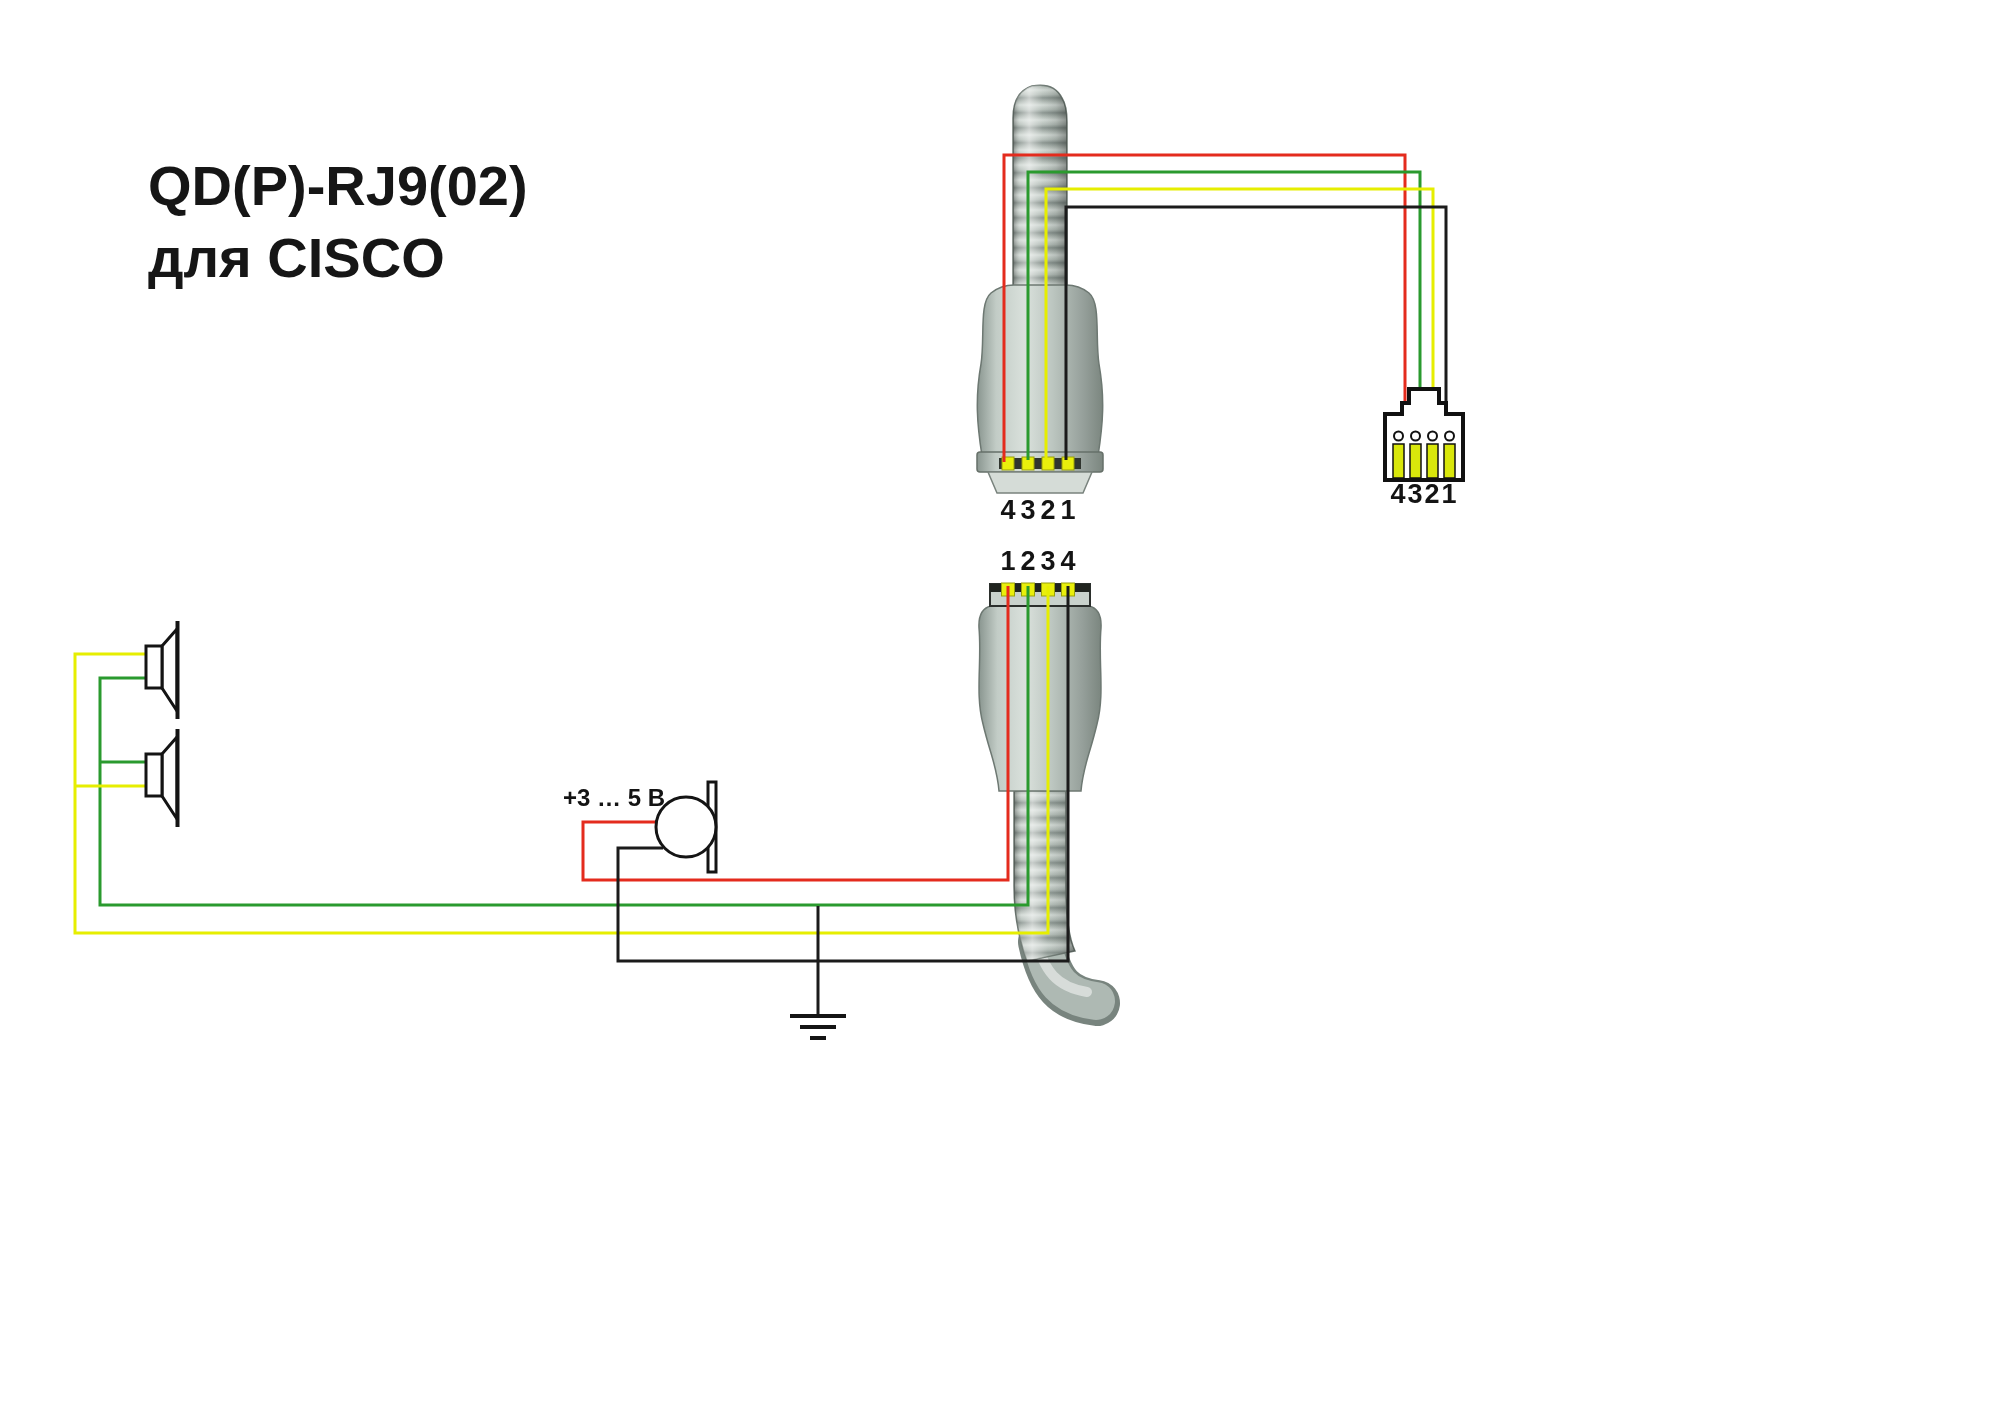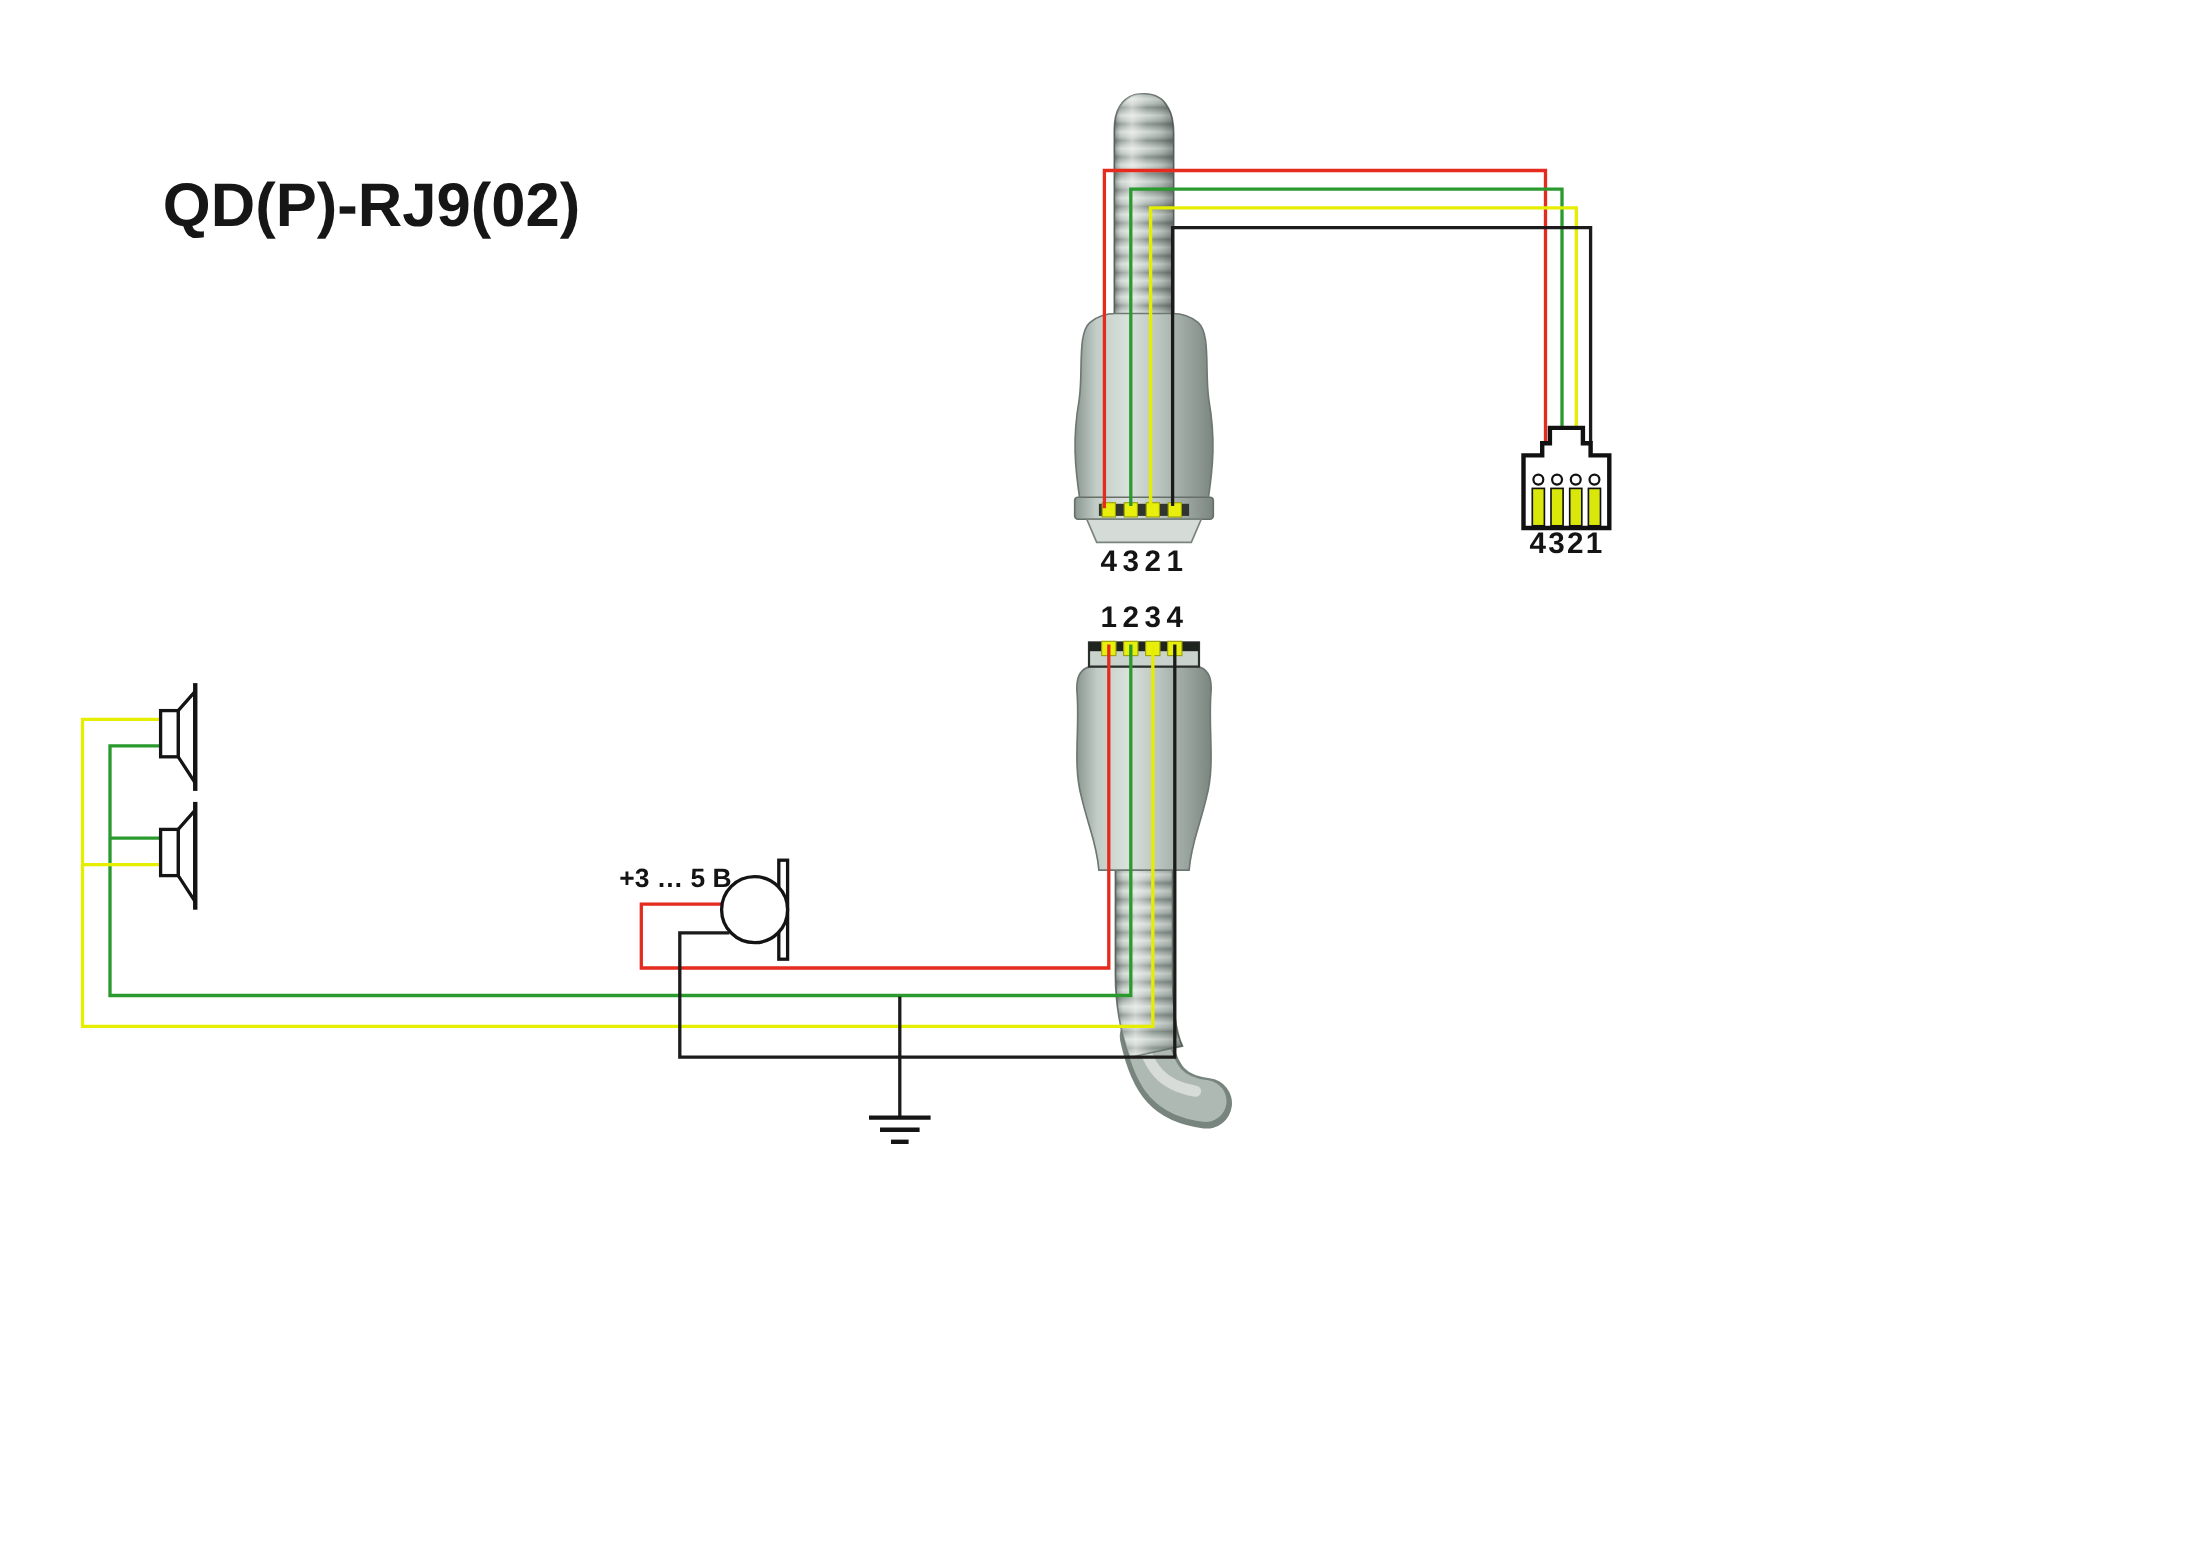--- a/index.html
+++ b/index.html
@@ -12,20 +12,21 @@
   .pin-label{font-size:27px;text-anchor:middle;}
   .mic-label{font-size:24px;}
 </style>
 </head>
 <body>
 
 <div class="canvas">
 
   <div class="title">
     <div>QD(P)-RJ9(02)</div>
+    <div>для CISCO</div>
   </div>
 
   <svg class="diagram-svg" width="2000" height="1410" viewBox="0 0 2000 1410">
     <defs>
       <linearGradient id="ribs" gradientUnits="userSpaceOnUse" x1="0" y1="0" x2="0" y2="15" spreadMethod="repeat">
         <stop offset="0" stop-color="#ced6d1"></stop>
         <stop offset="0.3" stop-color="#b0bab4"></stop>
         <stop offset="0.52" stop-color="#848f8a"></stop>
         <stop offset="0.75" stop-color="#a8b2ac"></stop>
         <stop offset="1" stop-color="#ced6d1"></stop>

